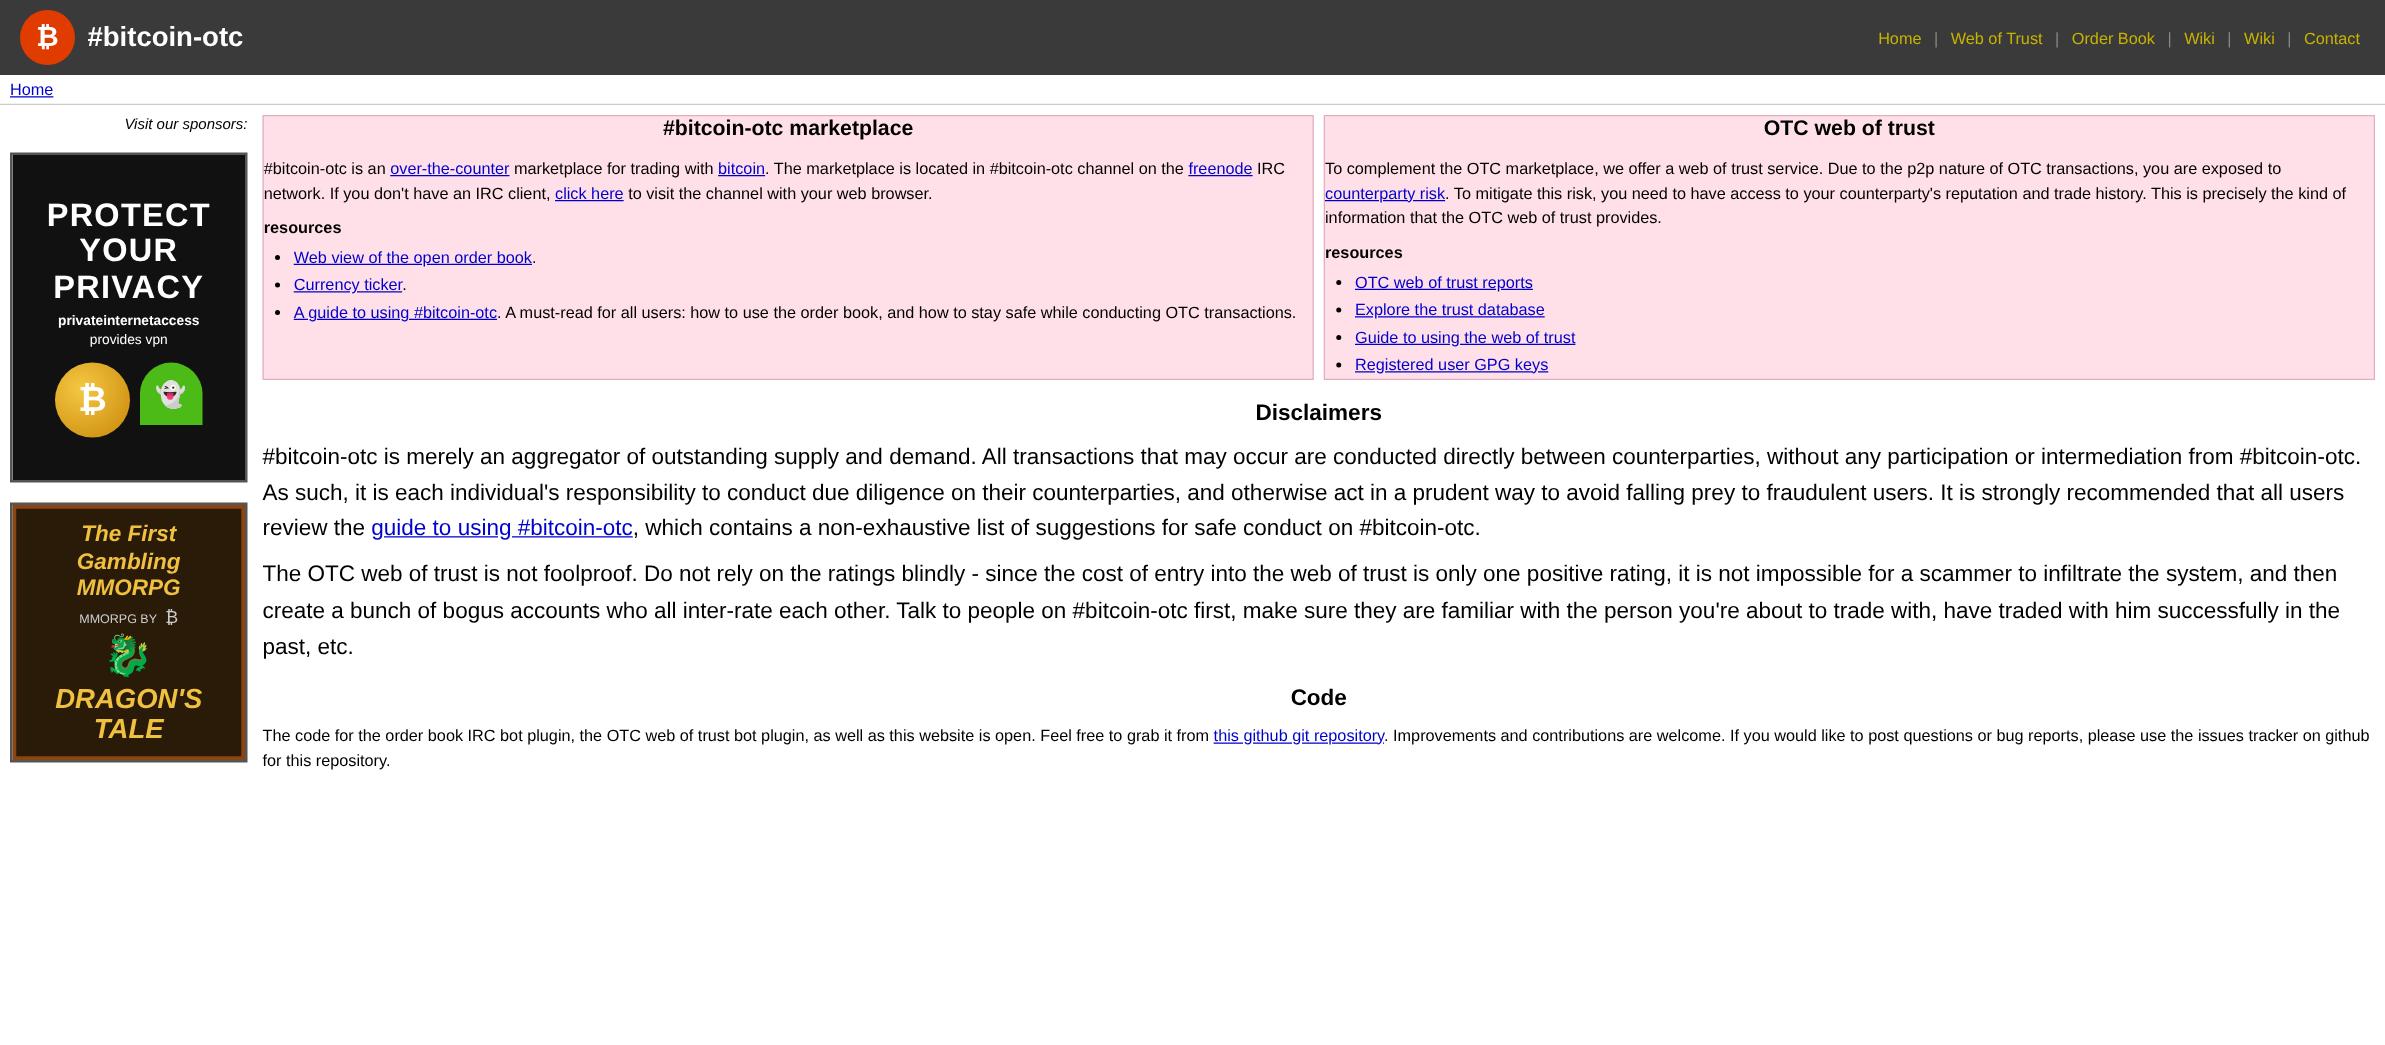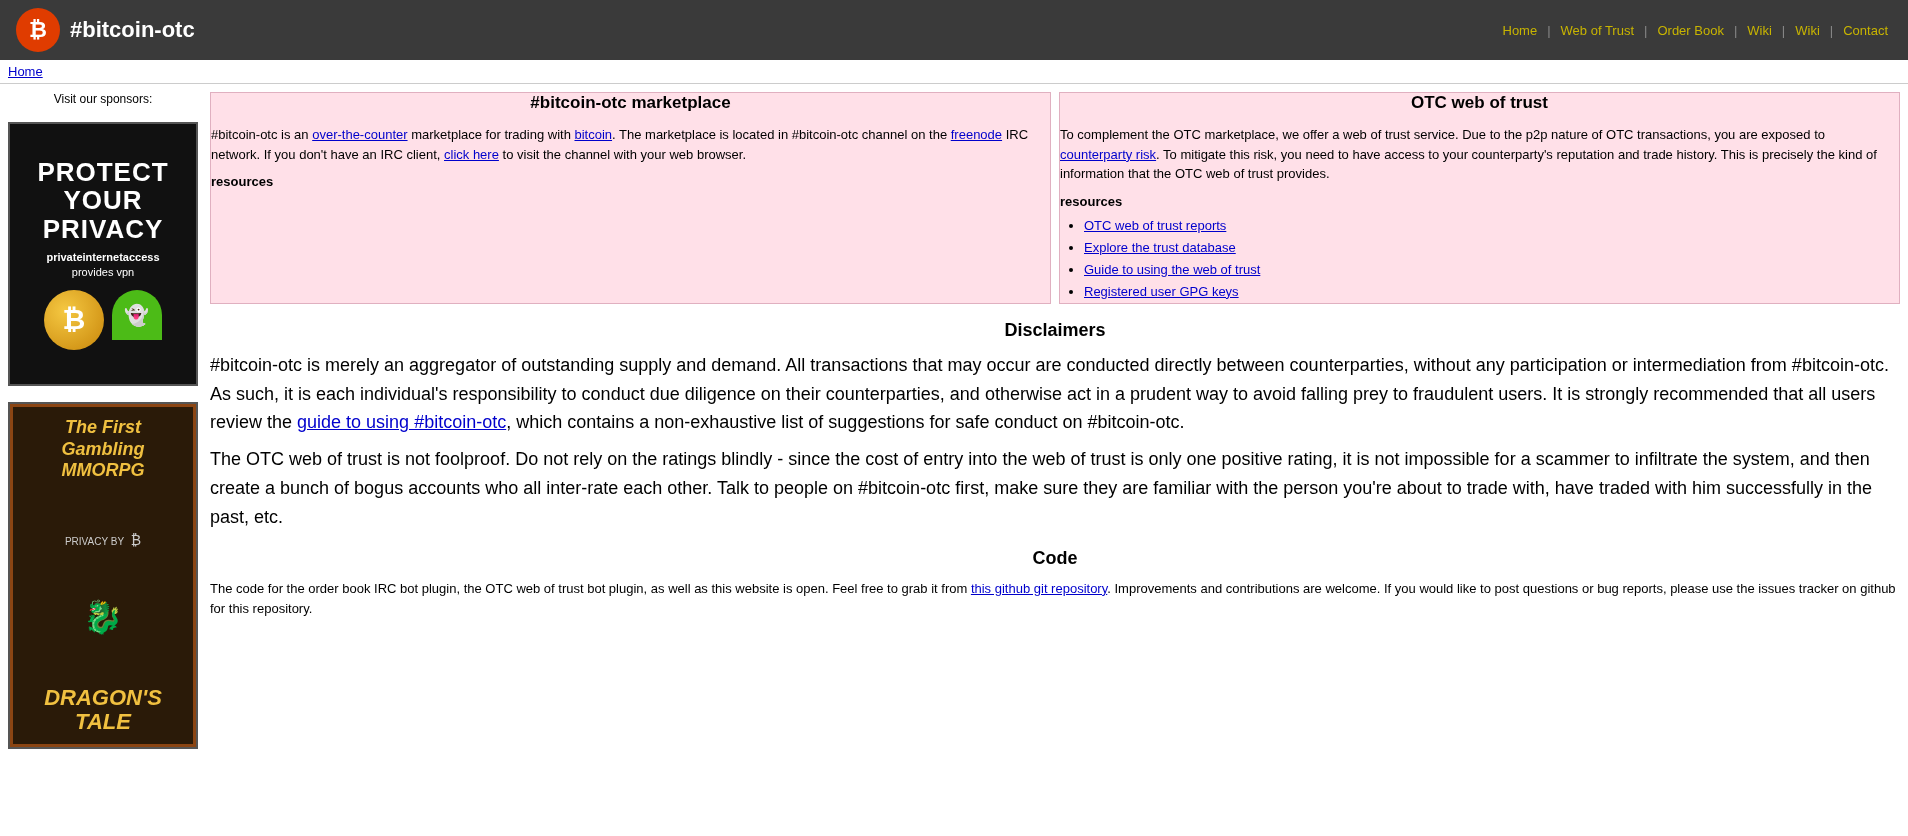--- a/index.html
+++ b/index.html
@@ -70,22 +70,23 @@
       gap: 12px;
     }
 
     
     #sidebar {
       width: 190px;
       flex-shrink: 0;
     }
     #sponsors-label {
       font-size: 12px;
-      text-align: center;
+      text-align: right;
       margin-bottom: 4px;
+      font-style: italic;
     }
     .sponsor-box {
       border: 2px solid #555;
       margin-bottom: 8px;
       overflow: hidden;
       margin-top: 16px;
     }
     .sponsor-1 {
       background: #111;
       color: #fff;
@@ -137,21 +138,21 @@
       justify-content: center;
       font-size: 20px;
       color: #fff;
       position: relative;
     }
 
     .sponsor-2 {
       background: #2a1a08;
       color: #d4a017;
       padding: 10px;
-      height: 343px;
+      height: 204px;
       display: flex;
       flex-direction: column;
       align-items: center;
       justify-content: space-between;
       border: 3px solid #8b4513;
     }
     .sponsor-2-title {
       font-size: 18px;
       font-weight: 900;
       text-align: center;
@@ -294,39 +295,44 @@
           <div class="bitcoin-coin">₿</div>
           <div class="ghost-icon">👻</div>
         </div>
       </div>
     </div>
 
     <div class="sponsor-box">
       <div class="sponsor-2">
         <div class="sponsor-2-title">The First<br>Gambling<br>MMORPG</div>
         <div class="sponsor-2-sub">
-          <span>PRIVACY BY</span>
+          <span>MMORPG BY</span>
           <span style="font-size:14px; margin-left:4px;">₿</span>
         </div>
         <div class="dragon-icon">🐉</div>
         <div class="sponsor-2-logo">DRAGON'S<br>TALE</div>
       </div>
     </div>
   </div>
 
   <div id="main">
 
     <div id="cards">
 
       <div class="card">
         <h2>#bitcoin-otc marketplace</h2>
         <p>
           #bitcoin-otc is an <a>over-the-counter</a> marketplace for trading with <a>bitcoin</a>. The marketplace is located in #bitcoin-otc channel on the <a>freenode</a> IRC network. If you don't have an IRC client, <a>click here</a> to visit the channel with your web browser.
         </p>
         <div class="resources-label">resources</div>
+        <ul>
+          <li><a>Web view of the open order book</a>.</li>
+          <li><a>Currency ticker</a>.</li>
+          <li><a>A guide to using #bitcoin-otc</a>. A must-read for all users: how to use the order book, and how to stay safe while conducting OTC transactions.</li>
+        </ul>
       </div>
 
       <div class="card">
         <h2>OTC web of trust</h2>
         <p>
           To complement the OTC marketplace, we offer a web of trust service. Due to the p2p nature of OTC transactions, you are exposed to <a>counterparty risk</a>. To mitigate this risk, you need to have access to your counterparty's reputation and trade history. This is precisely the kind of information that the OTC web of trust provides.
         </p>
         <div class="resources-label">resources</div>
         <ul>
           <li><a>OTC web of trust reports</a></li>

